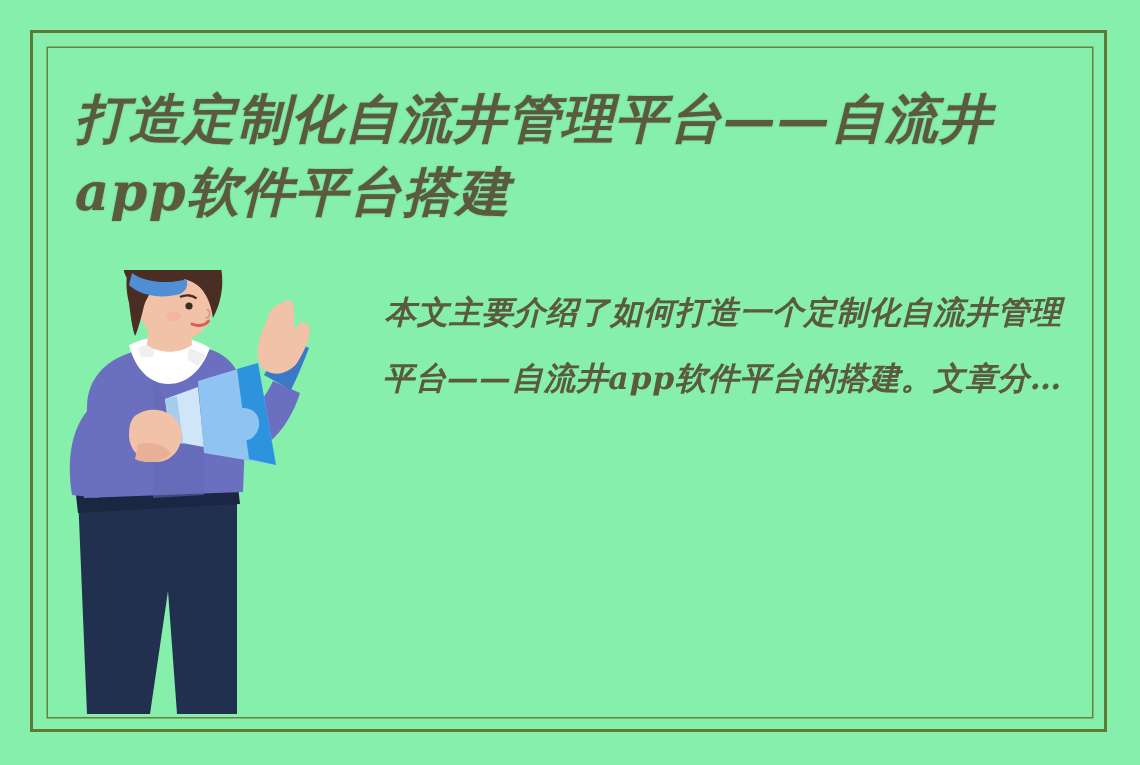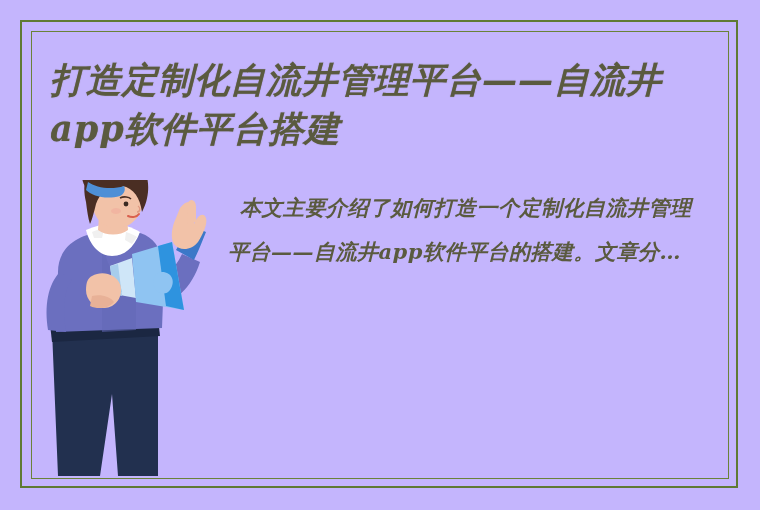--- a/index.html
+++ b/index.html
@@ -6,21 +6,21 @@
   body{
     width:760px;height:510px;
     background:#7FF507;
     font-family:"Liberation Serif",serif;
     overflow:hidden;
     position:relative;
   }
   .card{
     position:absolute;
     left:0;top:0;width:760px;height:510px;
-    background:#c4b5fd;
+    background:#86efac;
   }
   
   .frame-outer{
     position:absolute;
     left:20px;top:20px;
     width:718px;height:468px;
     border:2px solid #5F7A33;
     box-sizing:border-box;
     pointer-events:none;
   }
@@ -60,20 +60,21 @@
     left:228px;top:186px;
     width:480px;
     color:#5A5A3F;
     font-family:"DejaVu Serif","Liberation Serif",serif;
     font-size:21px;
     font-style:italic;
     font-weight:700;
     line-height:44px;
     letter-spacing:0.5px;
     text-indent:12px;
+    text-align:right;
   }
 </style>
 </head>
 <body>
 
 <div class="card">
 
   <div class="frame-outer"></div>
   <div class="frame-inner"></div>
 

